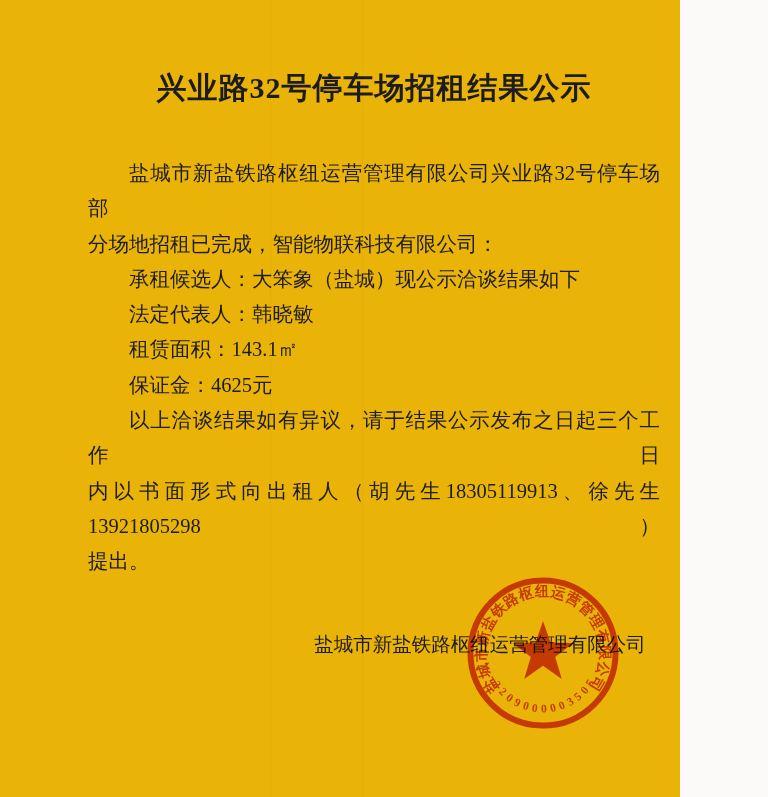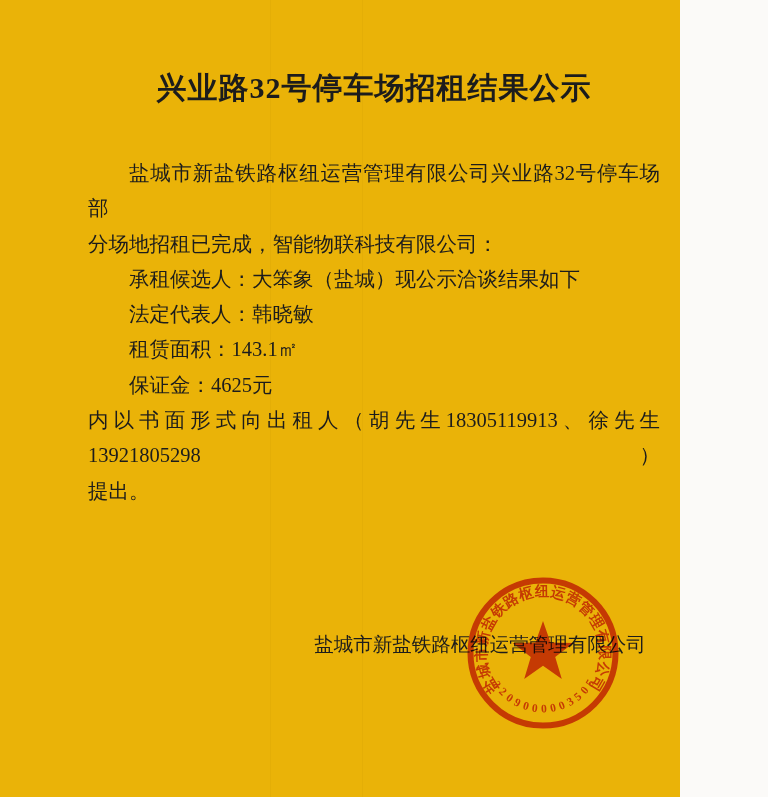--- a/index.html
+++ b/index.html
@@ -45,20 +45,21 @@
 
     <div class="body">
       <div class="line fill indent">盐城市新盐铁路枢纽运营管理有限公司兴业路32号停车场部</div>
       <div class="line">分场地招租已完成，智能物联科技有限公司：</div>
 
       <div class="line indent"><span>承租候选人：</span><span>大笨象（盐城）现公示洽谈结果如下</span></div>
       <div class="line indent"><span>法定代表人：</span><span>韩晓敏</span></div>
       <div class="line indent"><span>租赁面积：</span><span>143.1㎡</span></div>
       <div class="line indent"><span>保证金：</span><span>4625元</span></div>
 
+      <div class="line fill indent">以上洽谈结果如有异议，请于结果公示发布之日起三个工作日</div>
       <div class="line fill">内以书面形式向出租人（胡先生18305119913、徐先生13921805298）</div>
       <div class="line">提出。</div>
     </div>
   </div>
 
   <div class="sign-block">
     <div class="sign-company">盐城市新盐铁路枢纽运营管理有限公司</div>
   </div>
 
   <svg class="seal" viewBox="0 0 180 180" xmlns="http://www.w3.org/2000/svg">

